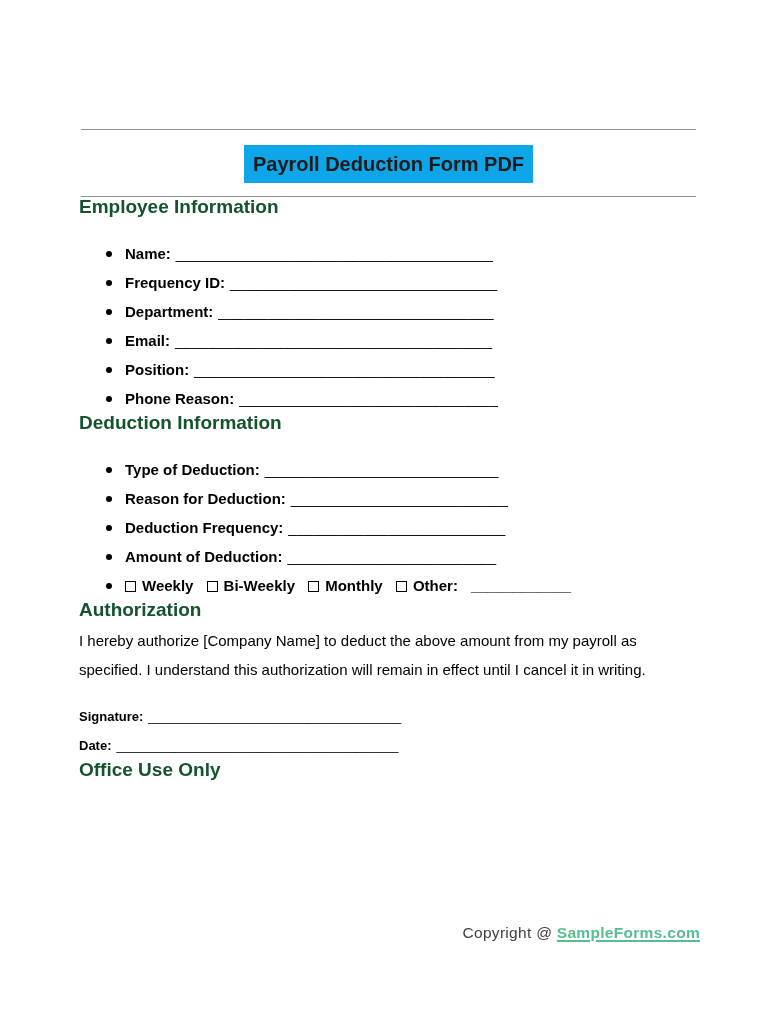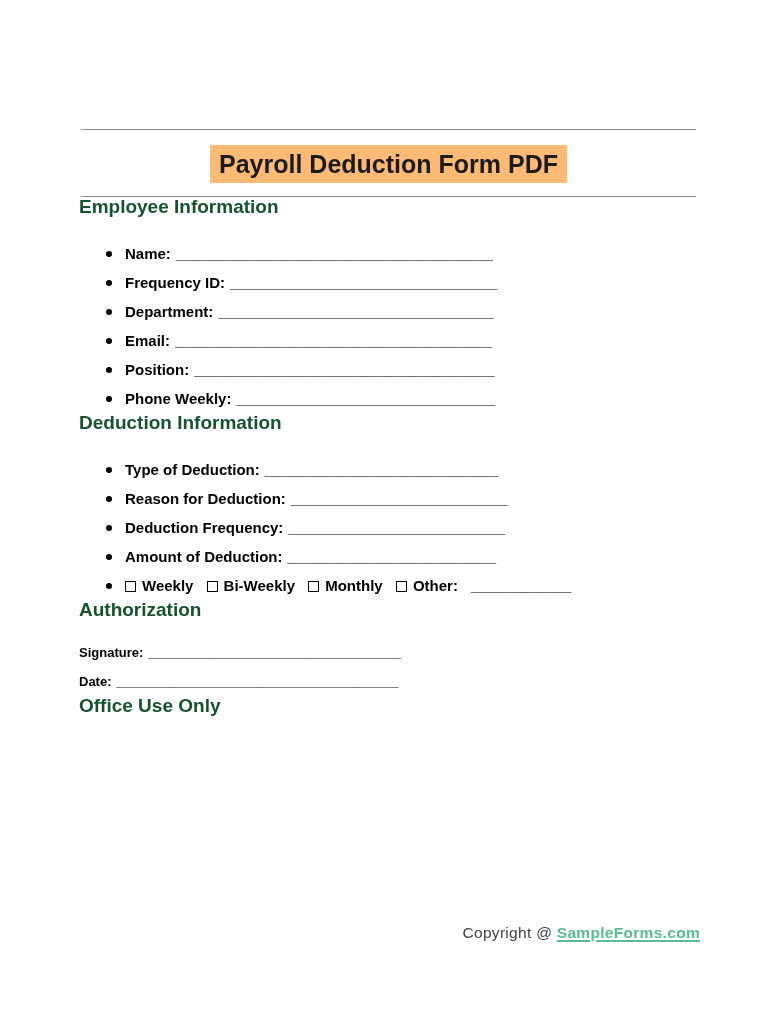--- a/index.html
+++ b/index.html
@@ -20,23 +20,23 @@
     height: 0;
     border-top: 1px solid #919191;
     margin: 0 2px;
   }
   .title-band {
     text-align: center;
     margin-top: 15px;
   }
   .title-highlight {
     display: inline-block;
-    background: #fdba74;
+    background: #0ea5e9;
     color: #1b1b1b;
-    font-size: 25px;
+    font-size: 20px;
     font-weight: bold;
     line-height: 38px;
     padding: 0 9px;
   }
   .rule-after-title { margin-top: 13px; }
 
   h2.section-heading {
     font-size: 19px;
     font-weight: bold;
     line-height: 20px;
@@ -64,21 +64,21 @@
     width: 6px;
     height: 6px;
     border-radius: 50%;
     background: #000000;
     margin-left: 27px;
     margin-right: 13px;
   }
   .li-text { white-space: nowrap; }
   .field-label { font-weight: bold; text-align: center; }
   .fill-line {
-    font-weight: bold;
+    font-weight: normal;
     margin-left: 5px;
     letter-spacing: 0;
     margin-top: 36px;
   }
   .freq-group { font-weight: bold; }
   .freq-opt { margin-right: 9px; }
   .cbx {
     display: inline-block;
     width: 11px;
     height: 11px;
@@ -148,21 +148,21 @@
     <li>
       <span class="bullet-dot"></span>
       <span class="li-text"><span class="field-label">Email:</span><span class="fill-line">______________________________________</span></span>
     </li>
     <li>
       <span class="bullet-dot"></span>
       <span class="li-text"><span class="field-label">Position:</span><span class="fill-line">____________________________________</span></span>
     </li>
     <li>
       <span class="bullet-dot"></span>
-      <span class="li-text"><span class="field-label">Phone Weekly:</span><span class="fill-line">_______________________________</span></span>
+      <span class="li-text"><span class="field-label">Phone Reason:</span><span class="fill-line">_______________________________</span></span>
     </li>
   </ul>
 
   <h2 class="section-heading h-ded">Deduction Information</h2>
 
   <ul class="fields">
     <li>
       <span class="bullet-dot"></span>
       <span class="li-text"><span class="field-label">Type of Deduction:</span><span class="fill-line">____________________________</span></span>
     </li>
@@ -185,20 +185,21 @@
         <span class="freq-opt"><span class="cbx"></span><span>Bi-Weekly</span></span>
         <span class="freq-opt"><span class="cbx"></span><span>Monthly</span></span>
         <span class="freq-opt"><span class="cbx"></span><span>Other:</span></span>
         <span>____________</span>
       </span>
     </li>
   </ul>
 
   <h2 class="section-heading h-auth">Authorization</h2>
 
+  <p class="auth-text">I hereby authorize [Company Name] to deduct the above amount from my payroll as specified. I understand this authorization will remain in effect until I cancel it in writing.</p>
 
   <div class="sig-block">
     <div class="sig-row"><span>Signature:</span><span class="fill-line">___________________________________</span></div>
     <div class="sig-row"><span>Date:</span><span class="fill-line">_______________________________________</span></div>
   </div>
 
   <h2 class="section-heading h-office">Office Use Only</h2>
 
 </div>
 

